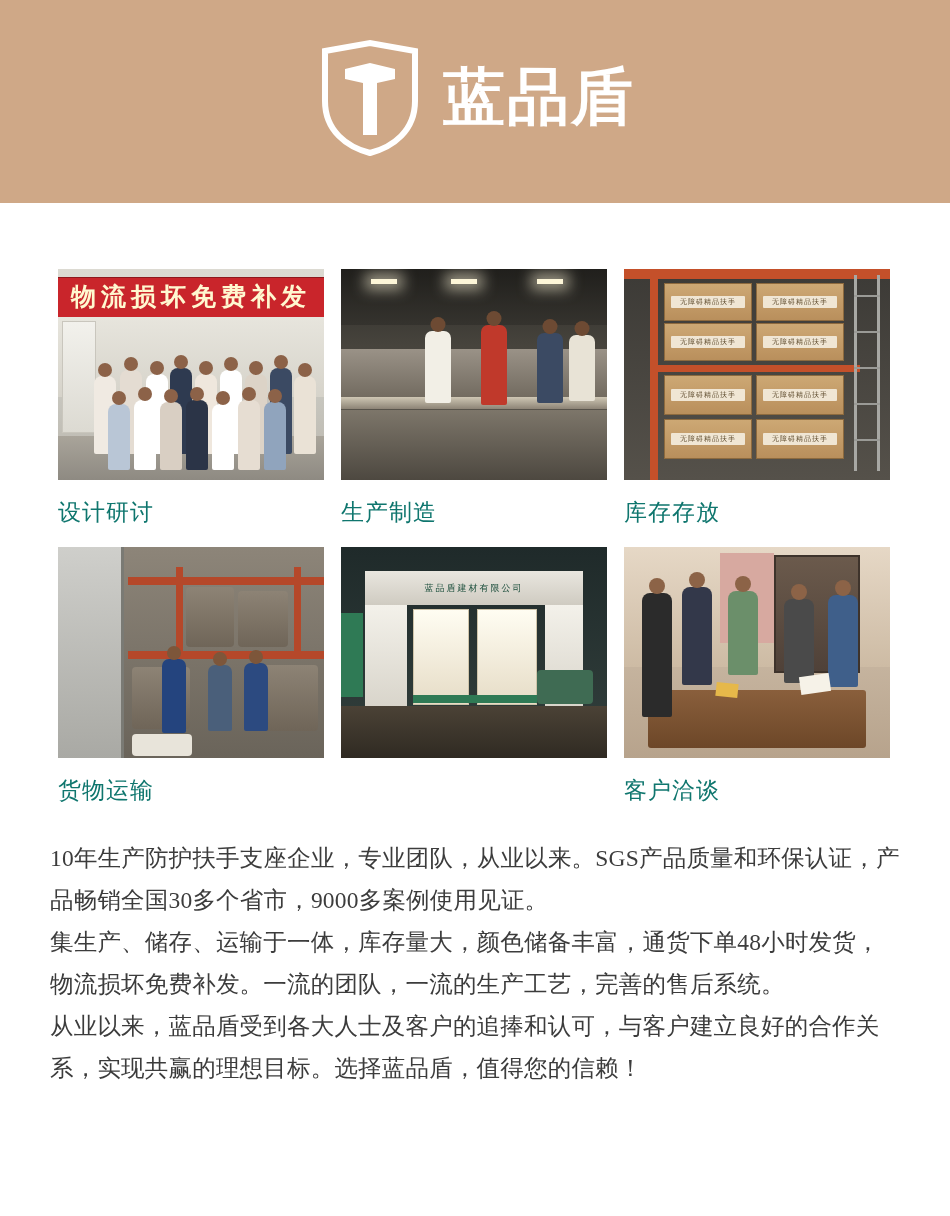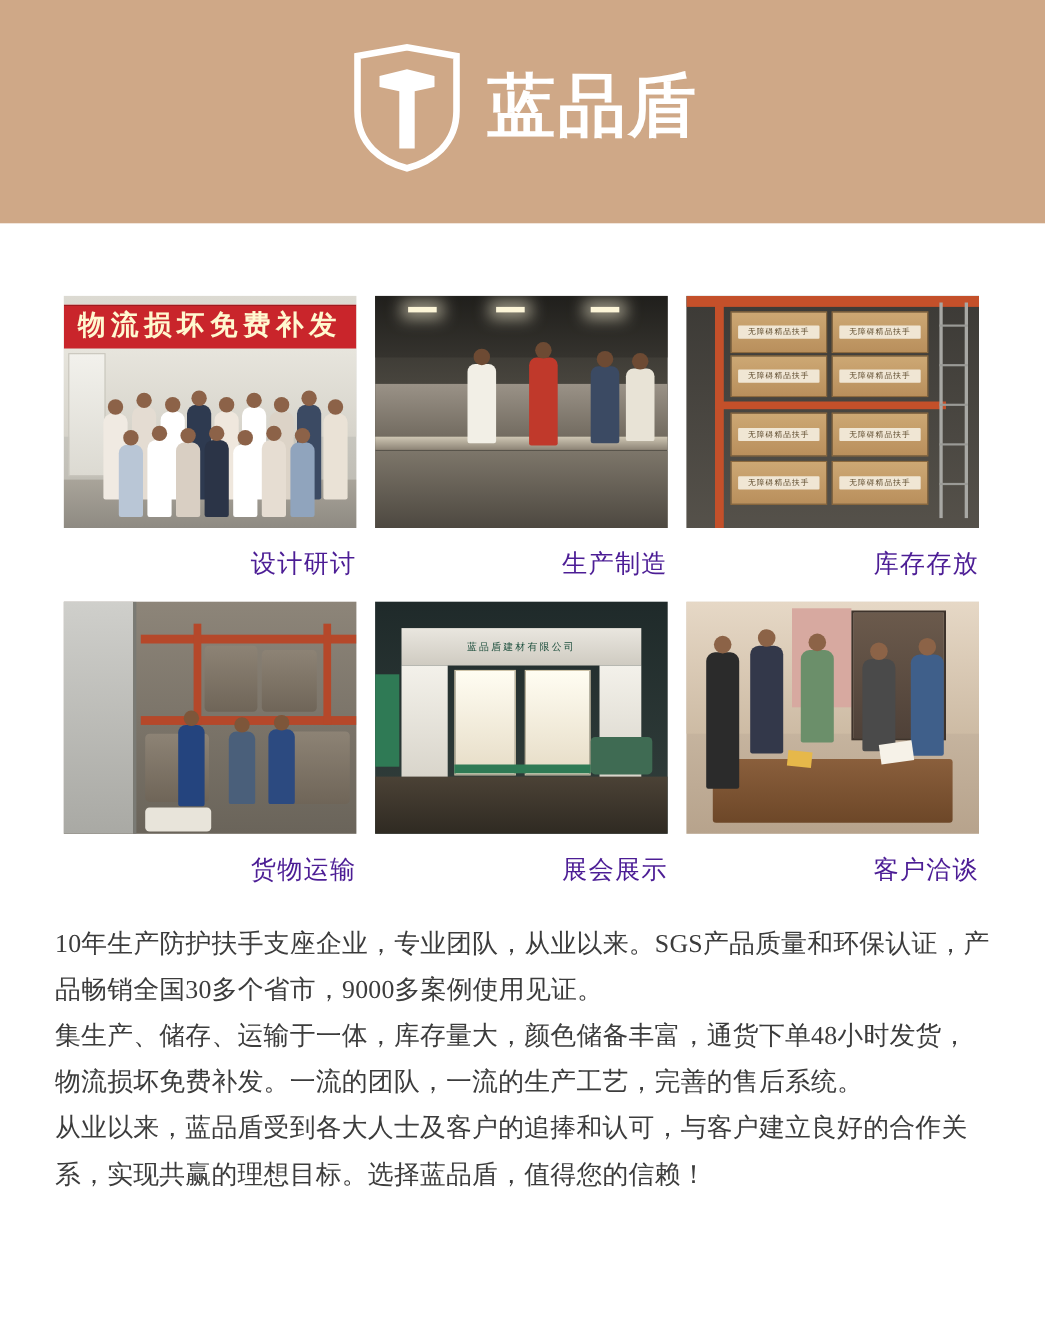--- a/index.html
+++ b/index.html
@@ -72,24 +72,24 @@
     width: 266px;
   }
   .photo {
     width: 266px;
     height: 211px;
     overflow: hidden;
     position: relative;
     background: #6d6d6d;
   }
   .cell .caption {
-    text-align: right;
+    text-align: left;
     font-family: "Liberation Serif", serif;
     font-size: 23px;
-    color: #4c1d95;
+    color: #0f766e;
     padding: 17px 0 19px 0;
     letter-spacing: 1px;
   }
 
   
   .copy {
     padding: 12px 50px 0 50px;
     font-family: "Liberation Serif", serif;
     font-size: 23.5px;
     line-height: 42px;
@@ -448,21 +448,20 @@
         </div>
         <div class="pillar" style="left:24px;top:58px;width:42px;height:104px;"></div>
         <div class="pillar" style="left:204px;top:58px;width:38px;height:104px;"></div>
         <div class="cabinet" style="left:72px;top:62px;width:56px;height:96px;"></div>
         <div class="cabinet" style="left:136px;top:62px;width:60px;height:96px;"></div>
         <div class="greenband" style="left:0;top:66px;width:22px;height:84px;"></div>
         <div class="greenband" style="left:72px;top:148px;width:124px;height:8px;"></div>
         <div class="sofa"></div>
         <div class="carpet"></div>
       </div>
-      <div class="caption">展会展示</div>
     </div>
 
     <div class="cell">
       <div class="photo p6">
         <div class="wallA"></div>
         <div class="pink"></div>
         <div class="door"></div>
         <div class="table"></div>
         <div class="p" style="left:18px;top:46px;height:124px;background:#2b2b2b;">
             <i></i>

